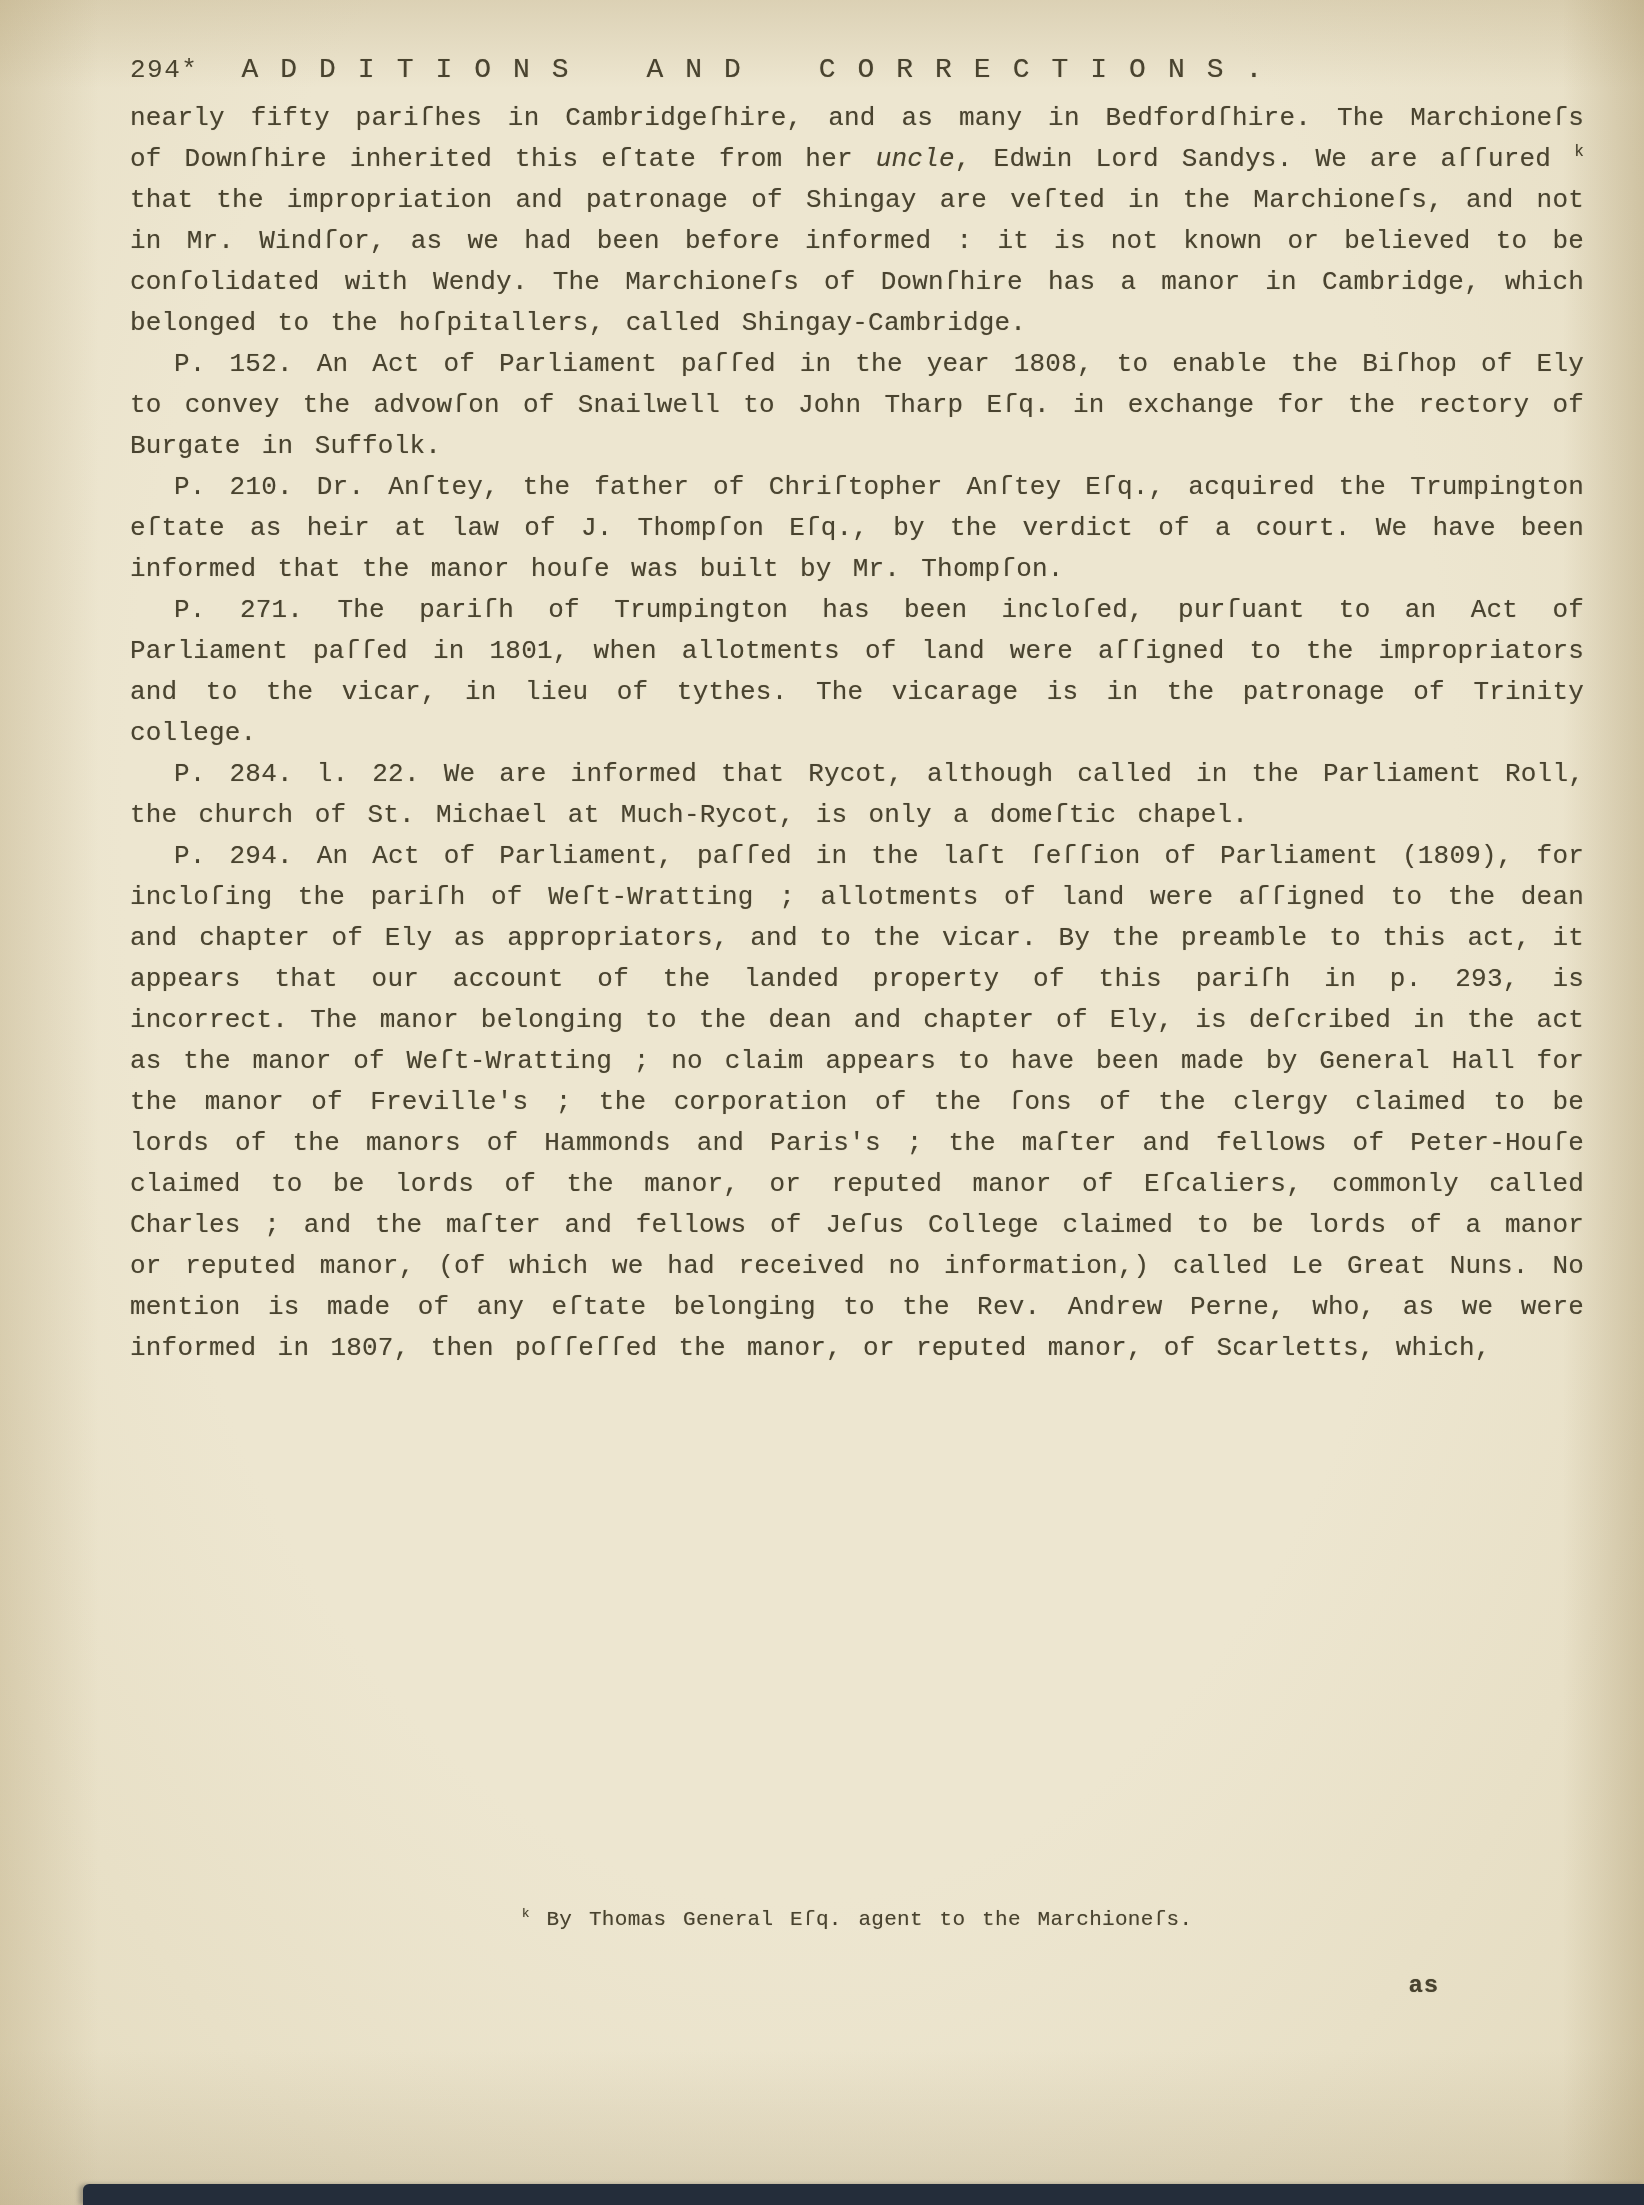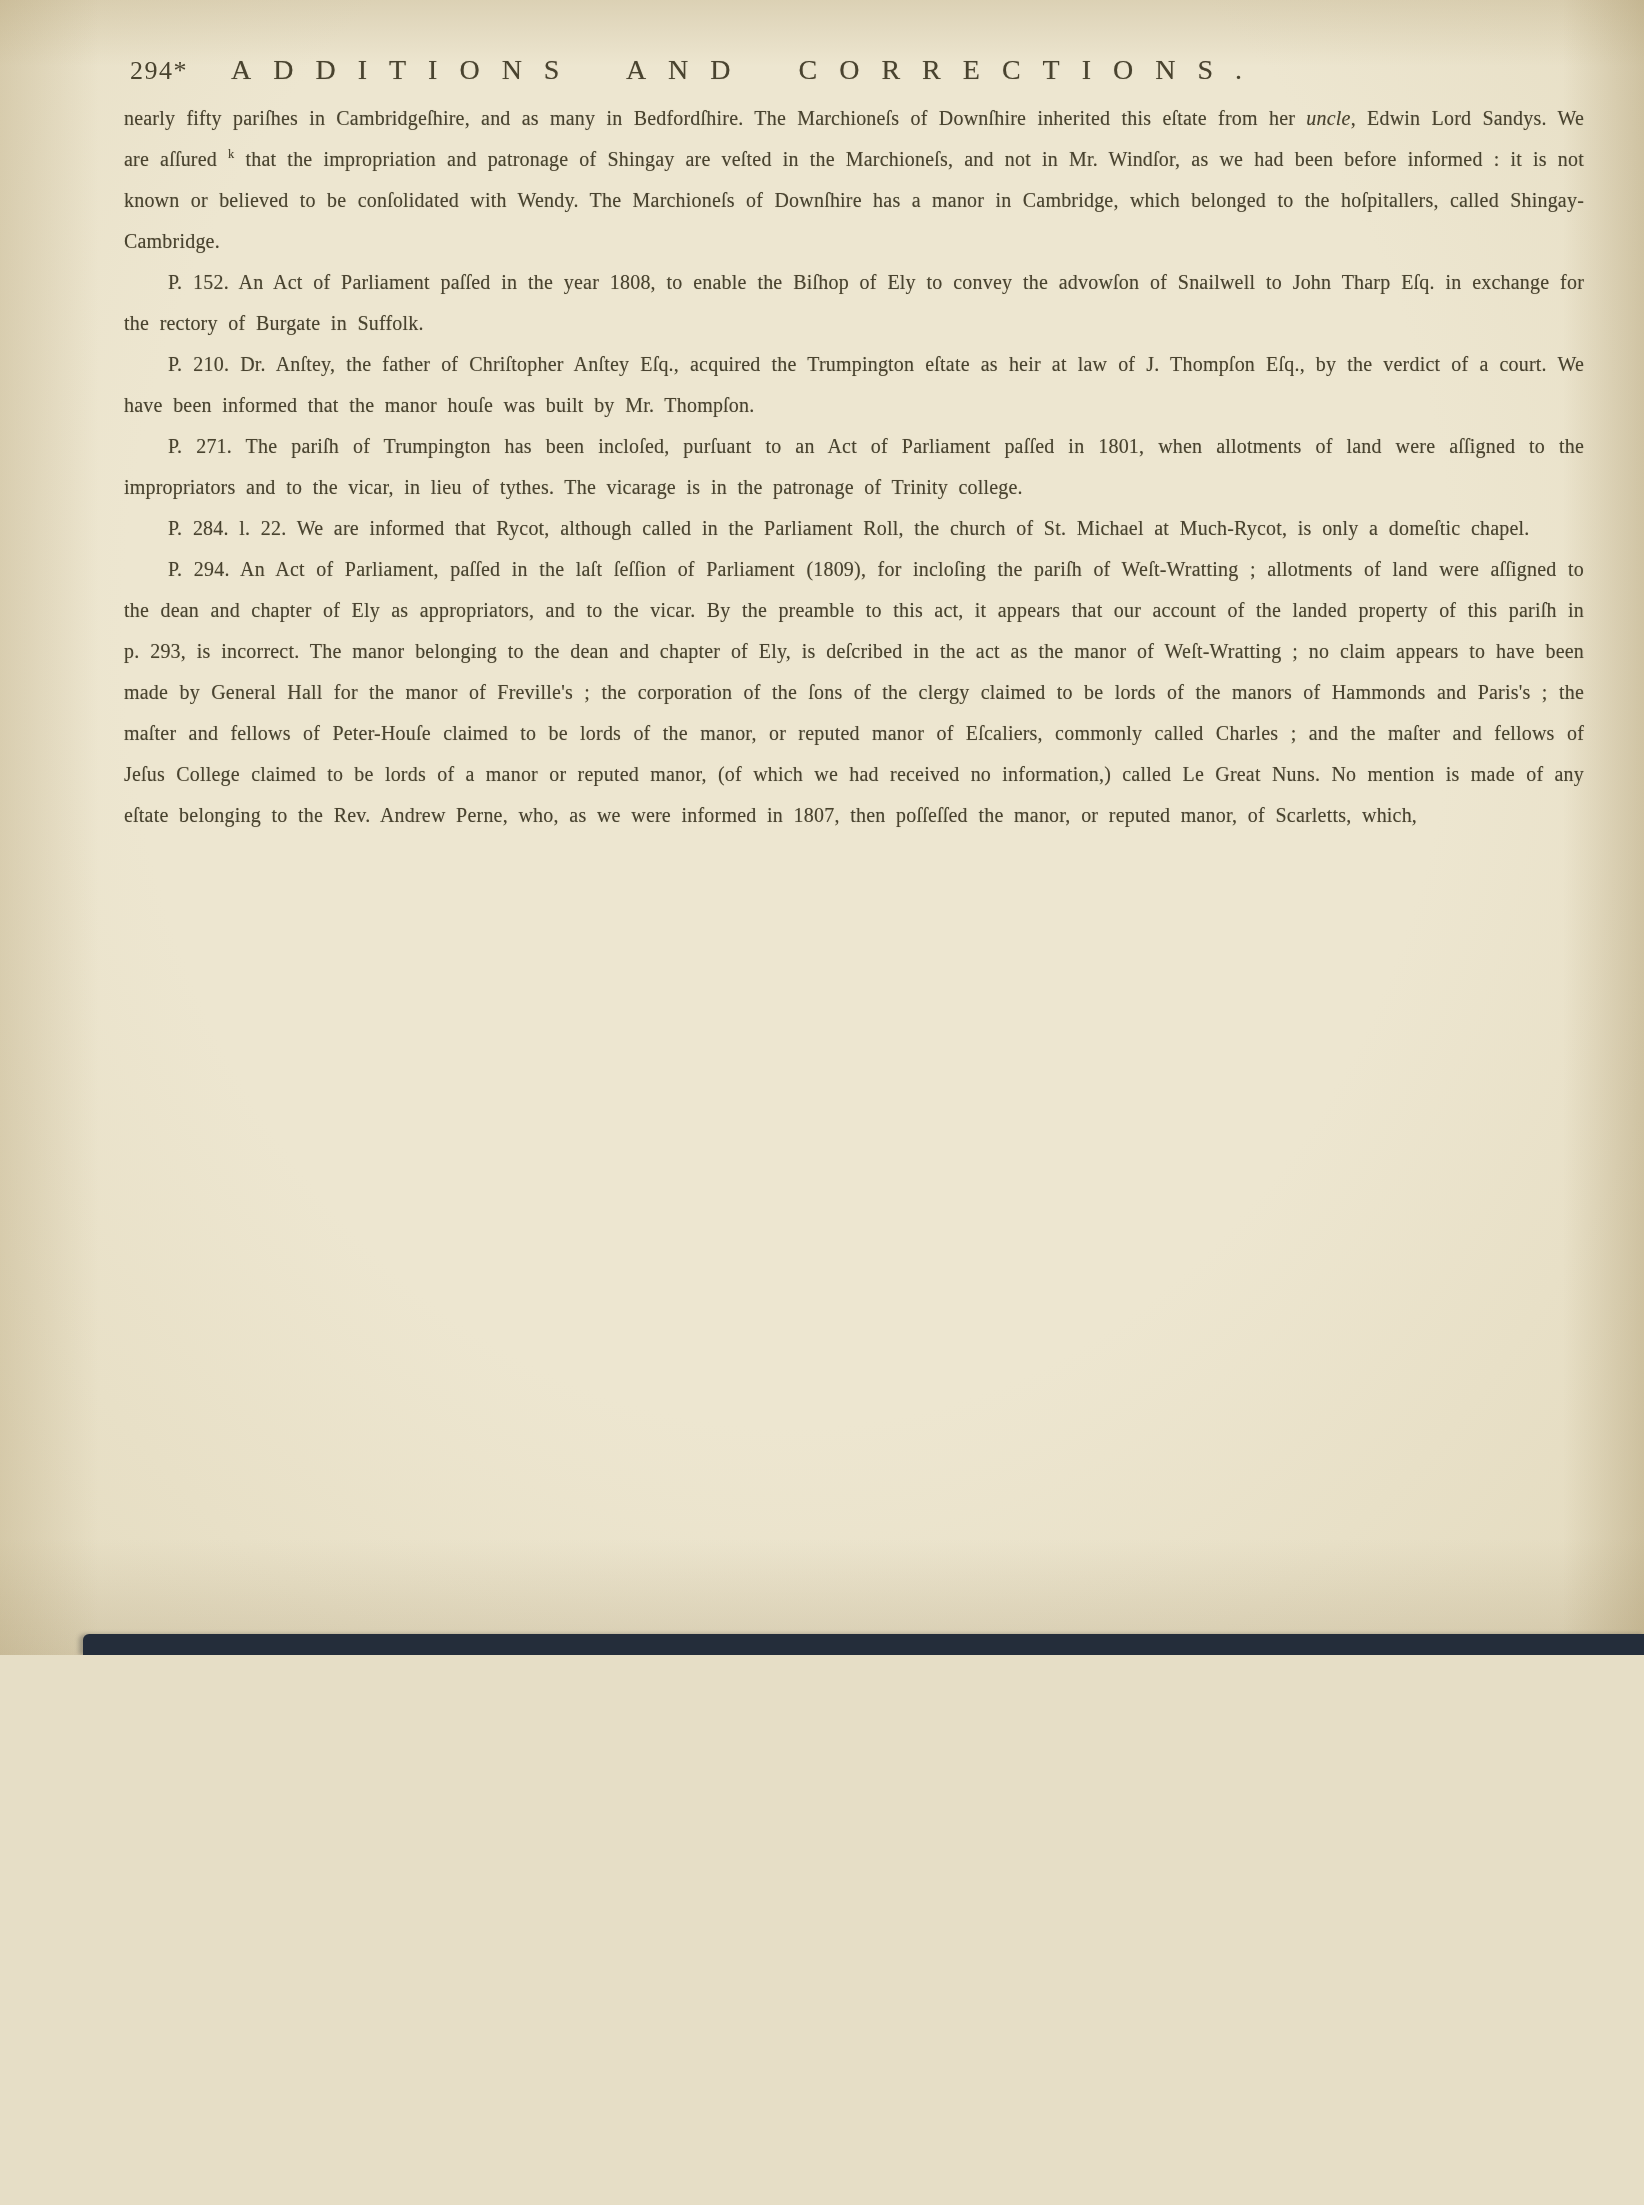--- a/index.html
+++ b/index.html
@@ -3,31 +3,31 @@
 <meta charset="utf-8">
 <style>
   html, body {
     margin: 0;
     padding: 0;
     background: #e6dec6;
   }
   .page {
     position: relative;
     width: 1645px;
-    height: 1655px;
+    height: 2205px;
     overflow: hidden;
     background-color: var(--paper, #e9e2cb);
     background-image:
       linear-gradient(to right, rgba(175,155,110,0.30), rgba(175,155,110,0) 6%),
       linear-gradient(to left, rgba(165,145,100,0.38), rgba(165,145,100,0) 5%),
       linear-gradient(to bottom, rgba(175,155,110,0.28), rgba(175,155,110,0) 4%),
       linear-gradient(to top, rgba(150,130,90,0.22), rgba(150,130,90,0) 7%),
       radial-gradient(ellipse at 48% 38%, #ede6d0 55%, #e3dabe 100%);
     color: var(--ink, #49432f);
-    font-family: Liberation Serif, serif;
+    font-family: Liberation Mono, monospace;
   }
   .header {
     position: absolute;
     top: 54px;
     left: 130px;
     right: 61px;
     display: flex;
     align-items: baseline;
   }
   .page-number {
@@ -40,23 +40,23 @@
     margin-left: 43px;
     font-size: 28px;
     letter-spacing: 22px;
     word-spacing: 17px;
     white-space: nowrap;
     text-shadow: 0 0 0.8px rgba(73,67,47,0.45);
   }
   .text-block {
     position: absolute;
     top: 98px;
-    left: 124px;
+    left: 130px;
     right: 61px;
-    font-size: 20px;
+    font-size: 26px;
     line-height: 41px;
     word-spacing: 5.4px;
     letter-spacing: 0.2px;
     text-align: justify;
     text-shadow: 0 0 0.8px rgba(73,67,47,0.40);
   }
   .para {
     margin: 0;
   }
   .para.indent {

